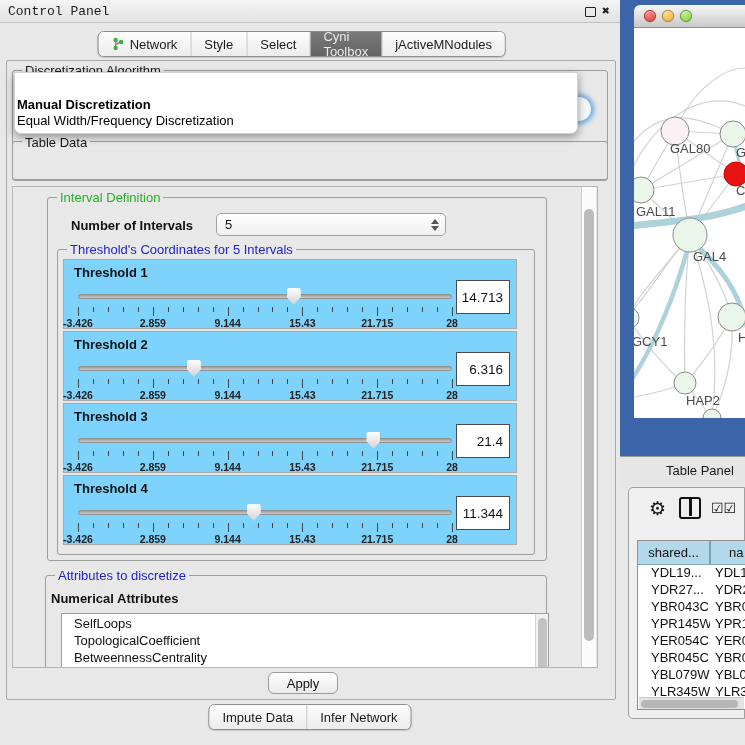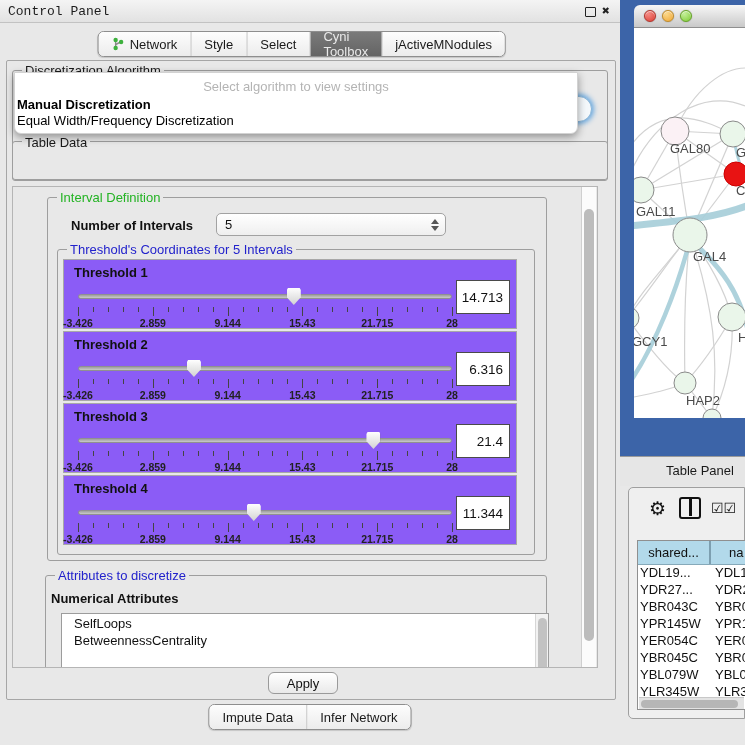--- a/index.html
+++ b/index.html
@@ -47,21 +47,21 @@
   .popup-opt.second { top:40px; }
 
   
   .viewport { left:12px; top:186px; width:586px; height:482px; border:1px solid #b5b5b5; background:#e8e8e8; overflow:hidden; }
   .vscroll { position:absolute; right:1px; top:0; width:15px; height:100%; background:#fbfbfb; border-left:1px solid #cfcfcf; }
   .vscroll .thumb { position:absolute; left:2px; width:10px; border-radius:5px; background:#bcbcbc; }
   .list-vscroll { position:absolute; right:0; top:0; width:13px; height:100%; background:#f2f2f2; border-left:1px solid #d6d6d6; }
   .list-vscroll .thumb { position:absolute; left:2px; width:9px; border-radius:5px; background:#c2c2c2; }
 
   
-  .thr-block { position:absolute; left:6px; width:454px; height:70px; border:1px solid #a8a8a8; background:#8b5cf6; }
+  .thr-block { position:absolute; left:6px; width:454px; height:70px; border:1px solid #a8a8a8; background:#7dd3fc; }
   .thr-label { position:absolute; left:10px; top:5px; font-size:13px; font-weight:bold; color:#111; }
   .slider-zone { position:absolute; left:14px; top:28px; width:374px; height:40px; }
   .track { position:absolute; left:0; top:6px; width:100%; height:5px; border-radius:3px; background:linear-gradient(#9f9f9f,#c9c9c9); border:1px solid #909090; }
   .thumb-pt { position:absolute; top:0; width:14px; height:17px; background:linear-gradient(#fefefe,#d2d2d2); clip-path:polygon(8% 0,92% 0,100% 12%,100% 55%,50% 100%,0 55%,0 12%); filter:drop-shadow(0 0 1px #777); }
   .tick-strip { position:absolute; left:0; top:19px; width:100%; height:9px; }
   .tick { position:absolute; top:0; width:1px; background:#444; }
   .tick { height:5px; }
   .tick.major { height:9px; }
   .tick-labels { position:absolute; left:0; top:29px; width:100%; height:12px; }
   .tick-label { position:absolute; transform:translateX(-50%); font-size:10.5px; font-weight:bold; color:#222; white-space:nowrap; }
@@ -90,21 +90,21 @@
   .gear-icon { left:20px; top:9px; font-size:19px; color:#111; }
   .split-icon { left:50px; top:9px; width:22px; height:22px; border:2.5px solid #111; border-radius:3px; }
   .split-icon::after { content:""; position:absolute; left:8px; top:0; width:2.5px; height:17px; background:#111; }
   .checks-icon { left:82px; top:12px; font-size:14px; color:#111; letter-spacing:0px; }
   .tp-table { position:absolute; left:8px; top:52px; width:109px; height:170px; background:#fff; border:1px solid #8f8f8f; overflow:hidden; }
   .tp-head { display:flex; height:24px; border-bottom:1px solid #86a9b9; }
   .tp-head .cell { background:#b2d9ea; font-size:13px; color:#111; display:flex; align-items:center; justify-content:center; }
   .tp-head .c1 { width:73px; border-right:2px solid #7d9fb0; }
   .tp-head .c2 { flex:1; justify-content:flex-start; padding-left:18px; }
   .tp-row { display:flex; height:17px; font-size:13px; color:#111; }
-  .tp-row .c1 { width:73px; padding-left:2px; border-right:1px solid transparent; white-space:nowrap; overflow:hidden; }
+  .tp-row .c1 { width:73px; padding-left:13px; border-right:1px solid transparent; white-space:nowrap; overflow:hidden; }
   .tp-row .c2 { flex:1; padding-left:4px; white-space:nowrap; overflow:hidden; }
   .hscroll { position:absolute; left:1px; right:1px; bottom:12px; height:12px; background:#e3e3e3; border-top:1px solid #c8c8c8; }
   .hscroll .thumb { position:absolute; left:2px; top:2px; width:92%; height:8px; border-radius:4px; background:#b6b6b6; }
 </style>
 </head>
 <body>
 
 <div class="abs left-app">
 
   <div class="abs titlebar">
@@ -143,21 +143,20 @@
   <div class="abs content-panel"></div>
 
   <div class="abs group" style="left:12px; top:70px; width:596px; height:110px;"></div>
   <div class="abs group-title t-black" style="left:22px; top:63px;">Discretization Algorithm</div>
   <div class="abs combo combo-hidden"></div>
 
   <div class="abs group" style="left:12px; top:141px; width:596px; height:40px;"></div>
   <div class="abs group-title t-black" style="left:22px; top:135px;">Table Data</div>
 
   <div class="abs algo-popup">
-    <div class="popup-placeholder">Select algorithm to view settings</div>
     <div class="popup-opt first">Manual Discretization</div>
     <div class="popup-opt second">Equal Width/Frequency Discretization</div>
   </div>
 
   <div class="abs viewport">
 
     <div class="group" style="left:34px; top:10px; width:500px; height:364px;"></div>
     <div class="group-title t-green" style="left:44px; top:3px;">Interval Definition</div>
 
     <div class="abs" style="left:58px; top:31px; font-size:13px; font-weight:bold; color:#111;">Number of Intervals</div>
@@ -351,20 +350,21 @@
       </div>
       <div class="value-box">11.344</div>
     </div>
 
     <div class="group" style="left:32px; top:388px; width:502px; height:110px;"></div>
     <div class="group-title t-blue" style="left:42px; top:381px;">Attributes to discretize</div>
     <div class="abs" style="left:38px; top:404px; font-size:13px; font-weight:bold; color:#111;">Numerical Attributes</div>
     <div class="attr-list" style="left:48px; top:426px; width:488px; height:70px;">
       <div id="attr-items">
           <div class="attr-item">SelfLoops</div>
+          <div class="attr-item">TopologicalCoefficient</div>
           <div class="attr-item">BetweennessCentrality</div>
         </div>
       <div class="list-vscroll">
         <div class="thumb" style="top:4px; height:56px;"></div>
       </div>
     </div>
 
     <div class="vscroll">
       <div class="thumb" style="top:22px; height:432px;"></div>
     </div>

